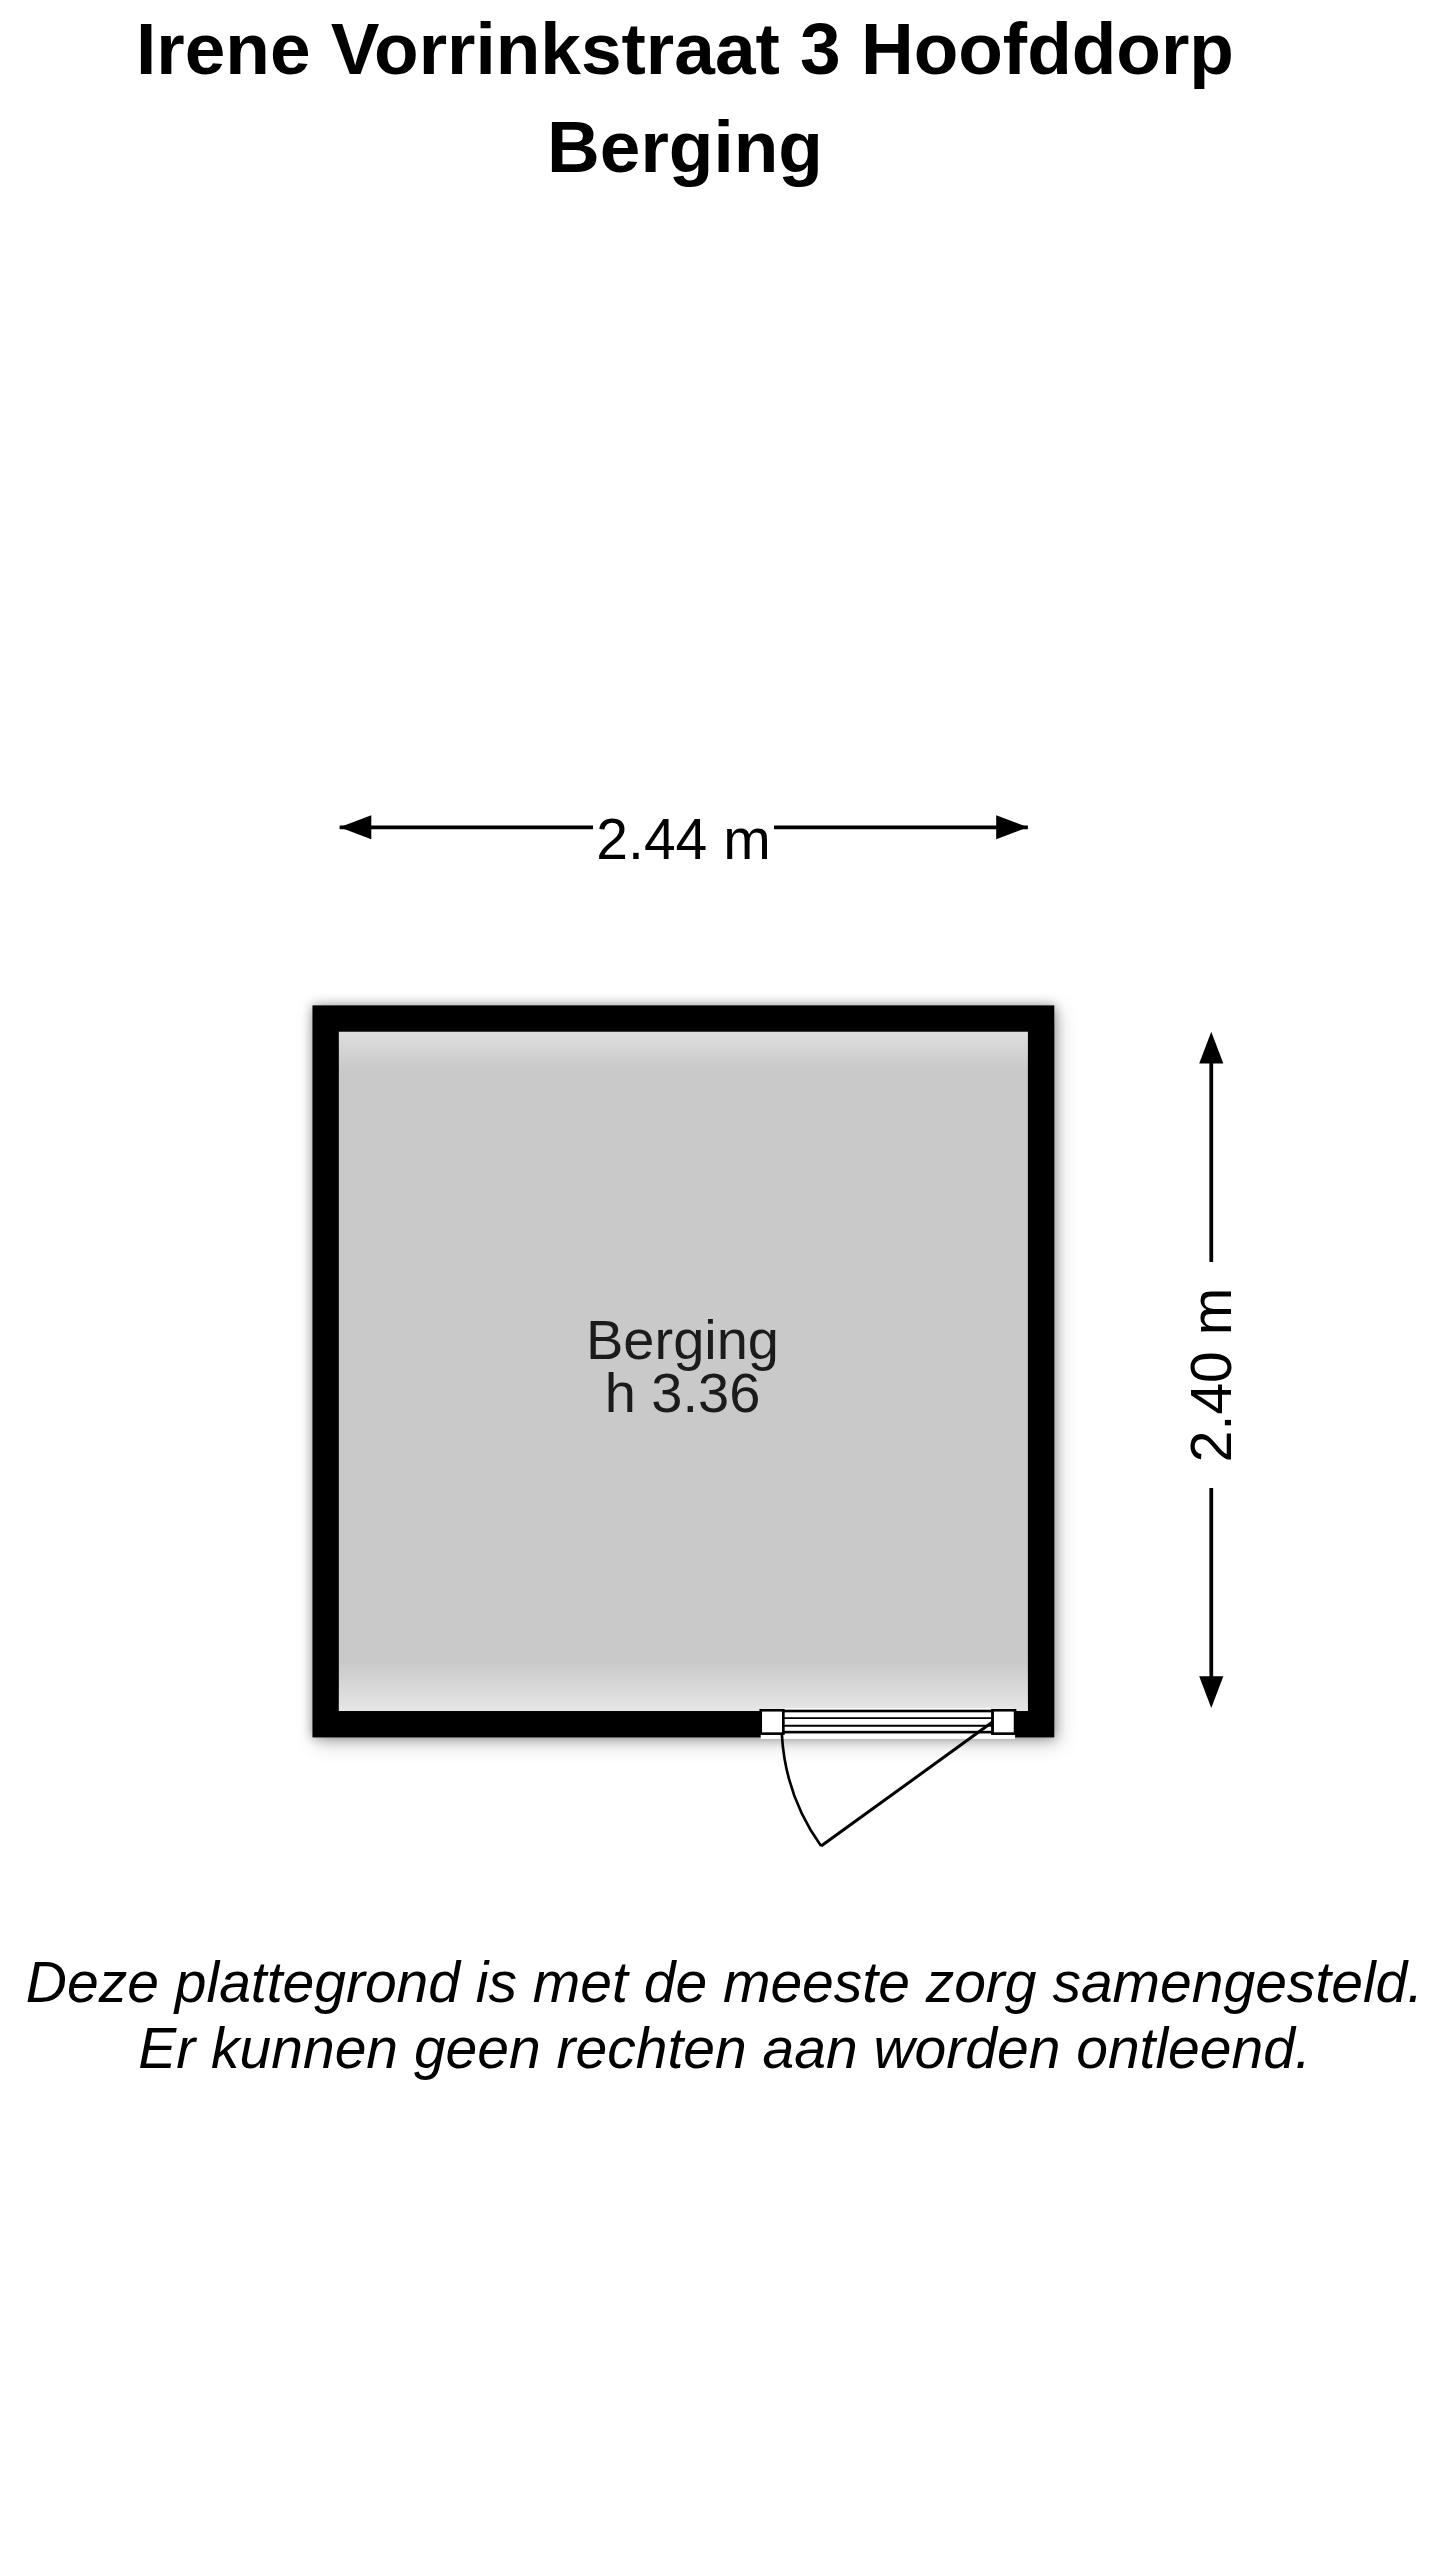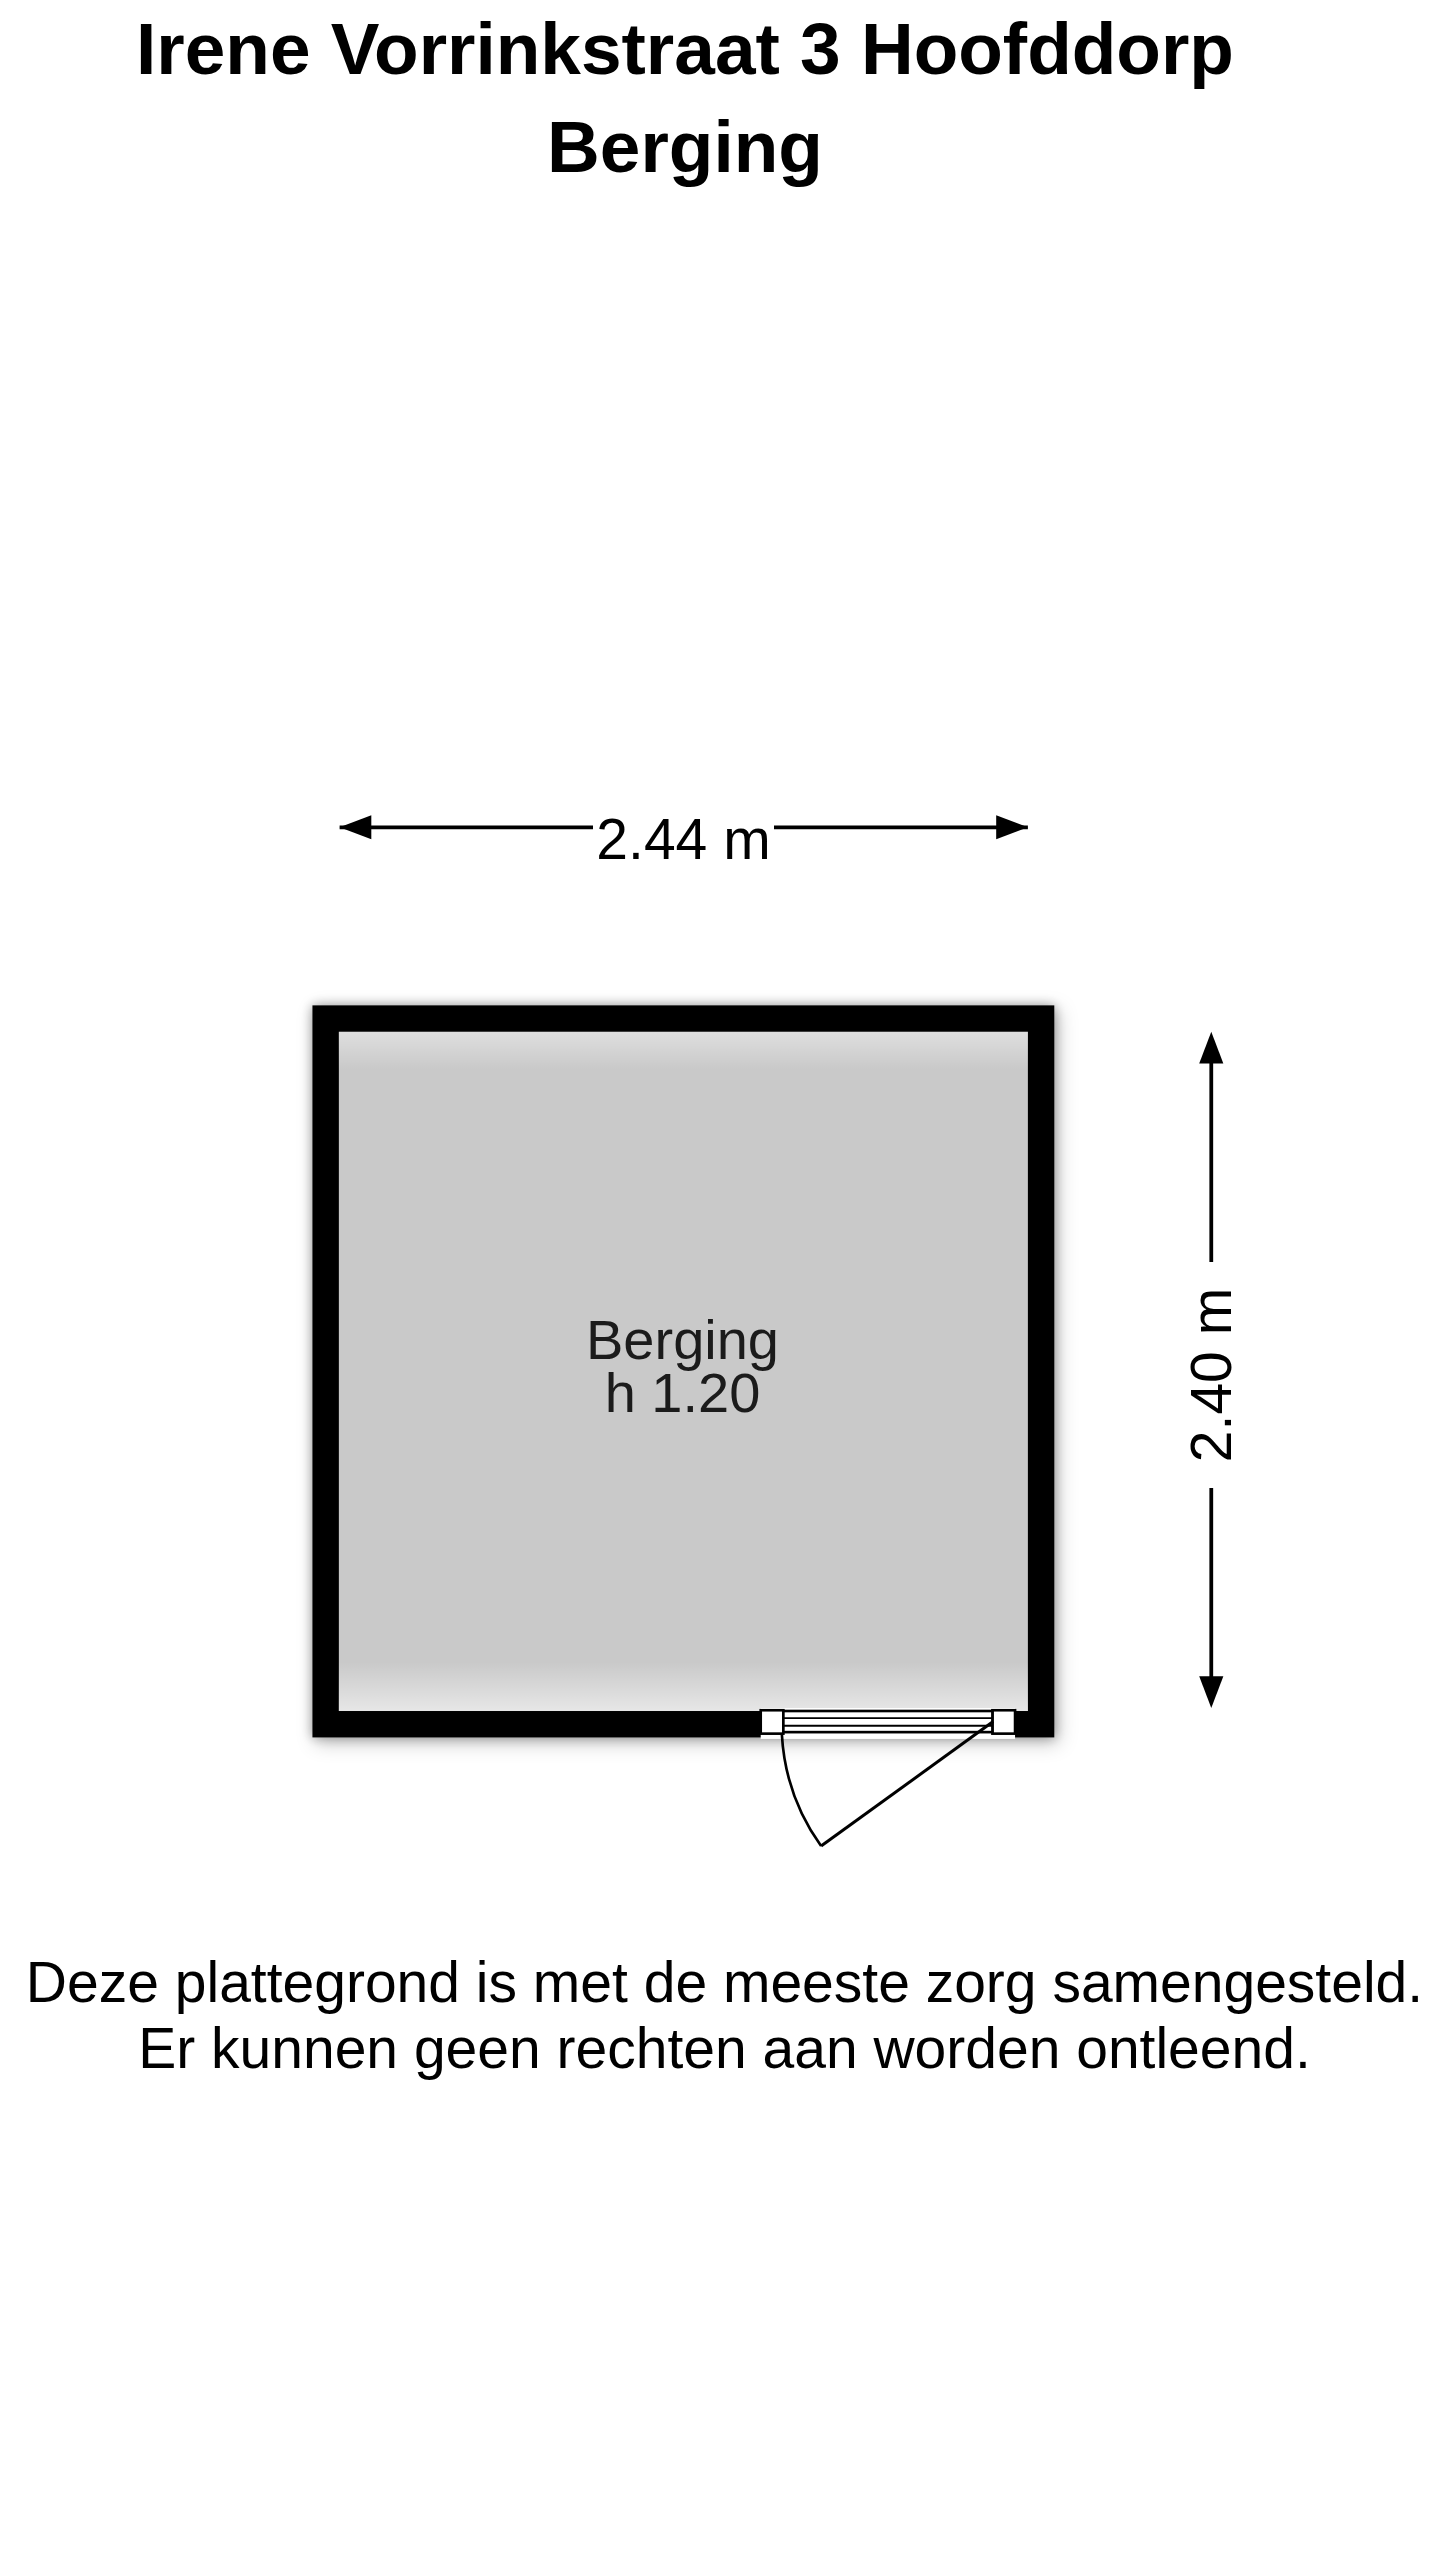--- a/index.html
+++ b/index.html
@@ -52,20 +52,21 @@
   }
 
   
   .footer-block {
     left: 0; top: 1949px; width: 1449px;
     text-align: center;
     font-size: 57px;
     line-height: 66px;
     color: #000000;
     z-index: 3;
+    font-style: italic;
   }
 </style>
 </head>
 <body>
 
 <div class="abs title-block">
   <div>Irene Vorrinkstraat 3 Hoofddorp</div>
   <div>Berging</div>
 </div>
 
@@ -110,20 +111,20 @@
 
   <line x1="1316" y1="2281" x2="1088" y2="2446" stroke="#000000" stroke-width="4"></line>
   <path d="M 1036 2298 A 281 281 0 0 0 1088 2446" fill="none" stroke="#000000" stroke-width="3.5"></path>
 </svg>
 
 <div class="abs dim-label horizontal">2.44 m</div>
 <div class="abs dim-label vertical">2.40 m</div>
 
 <div class="abs room-label">
   <div>Berging</div>
-  <div>h 1.20</div>
+  <div>h 3.36</div>
 </div>
 
 <div class="abs footer-block">
   <div>Deze plattegrond is met de meeste zorg samengesteld.</div>
   <div>Er kunnen geen rechten aan worden ontleend.</div>
 </div>
 
 
 </body></html>

